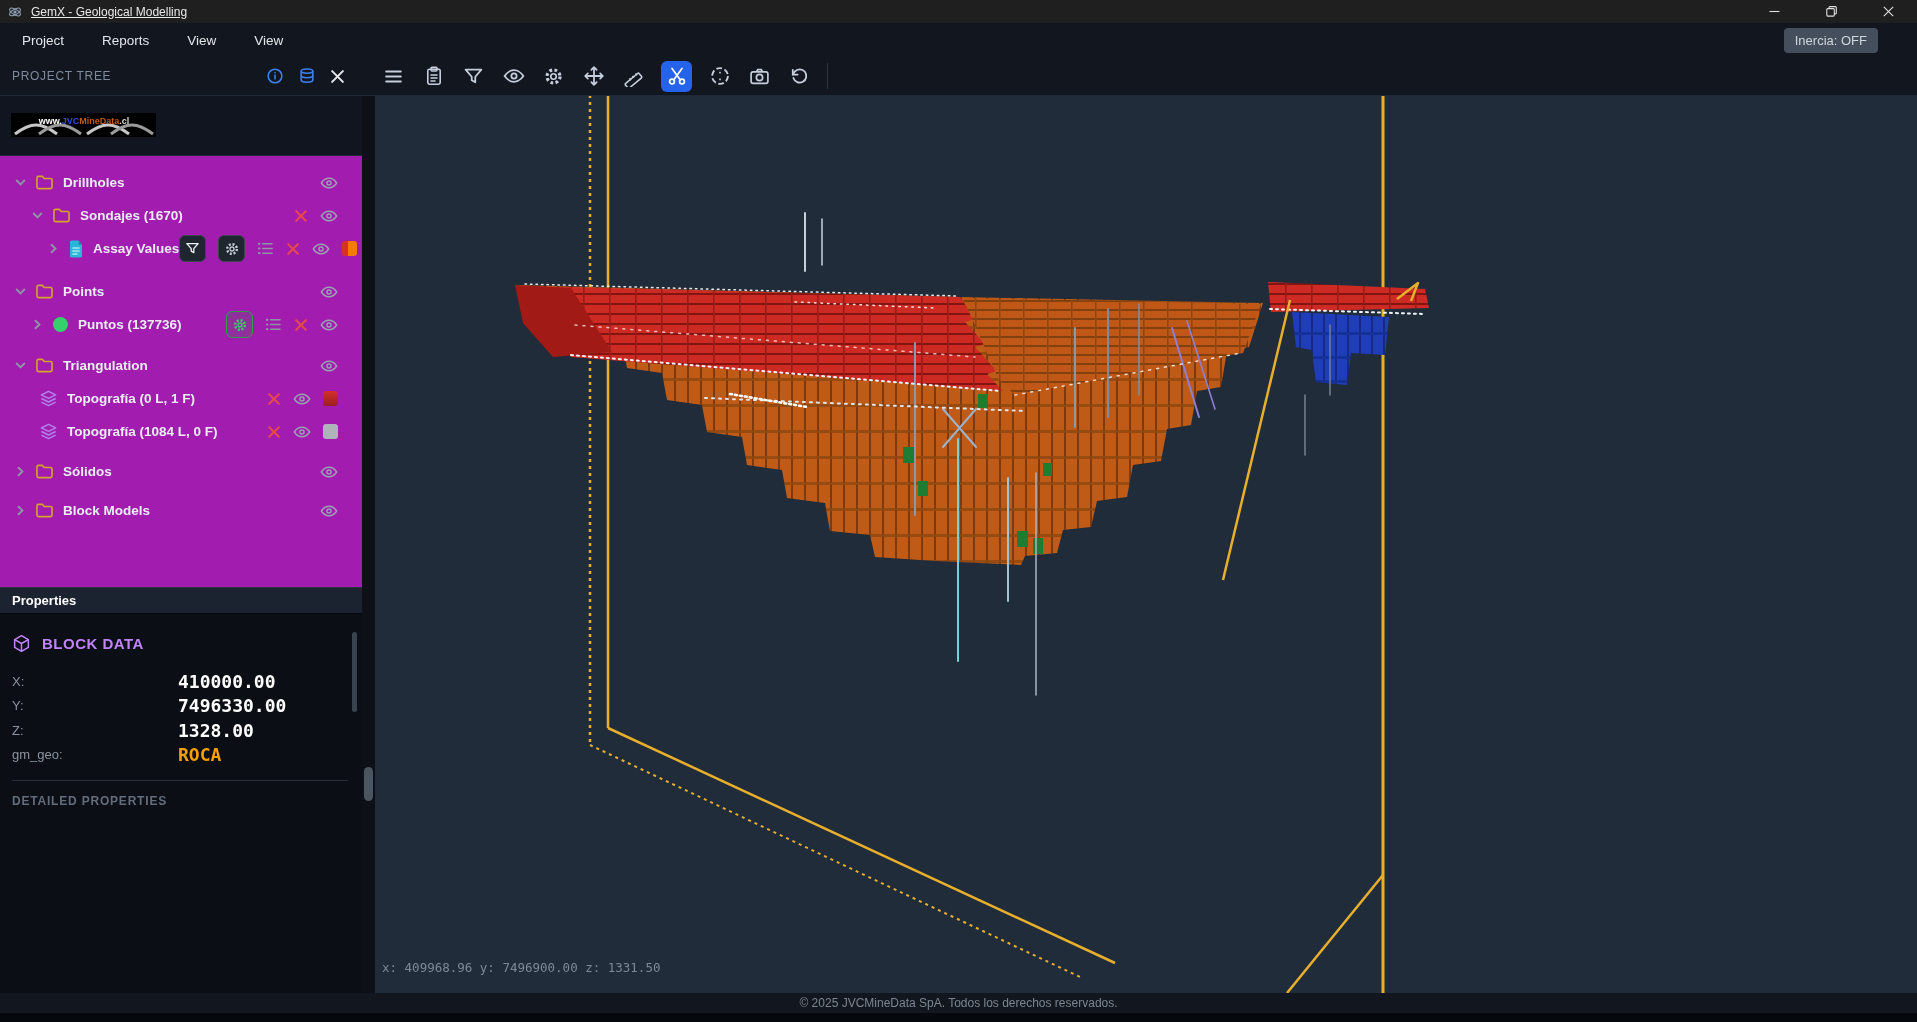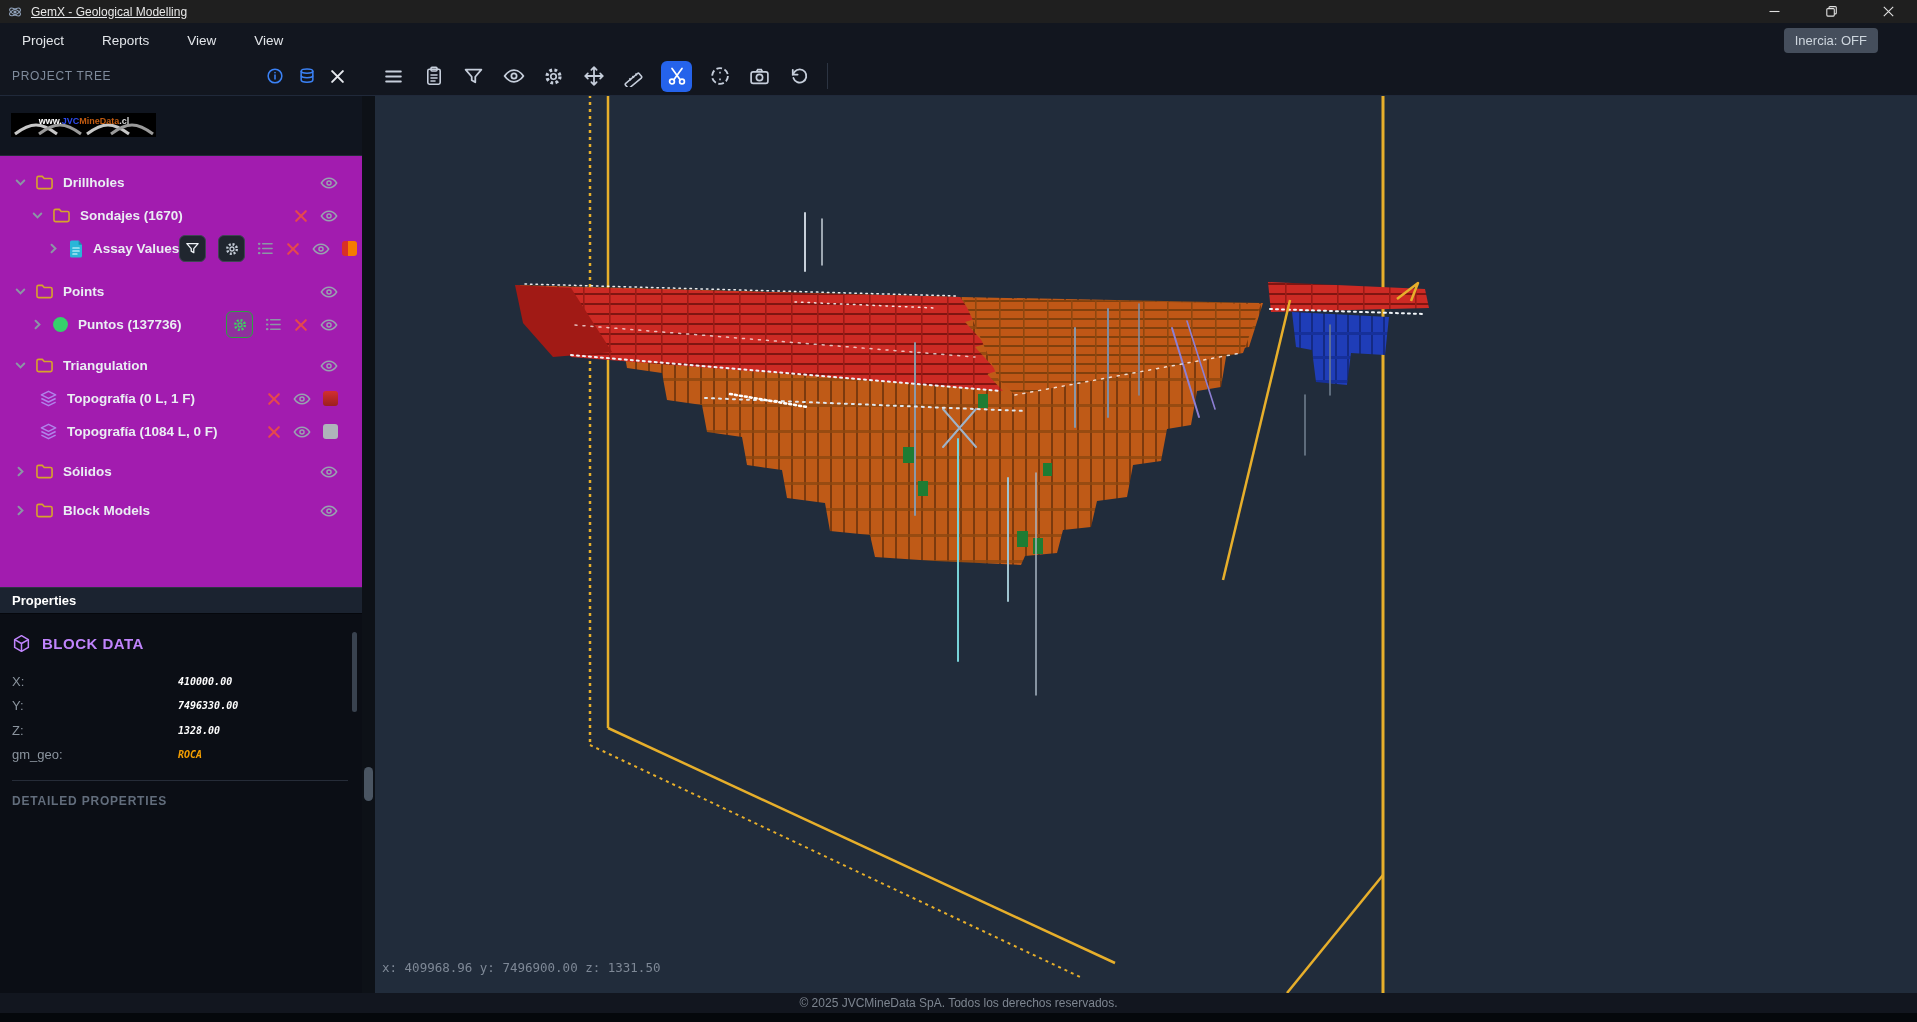--- a/index.html
+++ b/index.html
@@ -62,21 +62,21 @@
 
   
   .props{height:405px;flex:0 0 405px;border-top:1px solid #2b3442;display:flex;flex-direction:column;background:#0b0e15;}
   .props-header{height:25px;flex:0 0 25px;background:#1b2330;display:flex;align-items:center;
                 padding-left:12px;font-size:13px;font-weight:700;color:#fff;border-bottom:1px solid #05070c;}
   .props-body{flex:1;position:relative;padding:14px 14px 0 12px;}
   .block-data-title{display:flex;align-items:center;gap:11px;color:#c084fc;font-weight:700;
                     font-size:15px;letter-spacing:.5px;margin:6px 0 16px;}
   .prow{display:flex;align-items:center;height:24.5px;font-size:13px;}
   .plabel{width:166px;color:#8b949e;}
-  .pvalue{font-family:"DejaVu Sans Mono",monospace;font-weight:700;font-size:10px;color:#fff;font-style:italic;}
+  .pvalue{font-family:"DejaVu Sans Mono",monospace;font-weight:700;font-size:18px;color:#fff;}
   .pvalue.accent{color:#f59f00;}
   .pdivider{height:1px;background:#262c38;margin:13px 0 13px;}
   .detailed{font-size:12px;font-weight:700;color:#626d7c;letter-spacing:.8px;}
   .props-scroll{position:absolute;right:5px;top:18px;width:5px;height:80px;background:#39424f;border-radius:3px;}
 
   
   .viewport{position:absolute;left:362px;top:95px;right:0;bottom:29px;background:#212c3b;z-index:10;}
   .vscroll-track{position:absolute;left:0;top:0;width:13px;height:100%;background:#0d1117;}
   .vscroll-thumb{position:absolute;left:2px;top:672px;width:9px;height:34px;background:#4a5562;border-radius:5px;}
   .scene{position:absolute;left:13px;top:0;right:0;bottom:0;}

